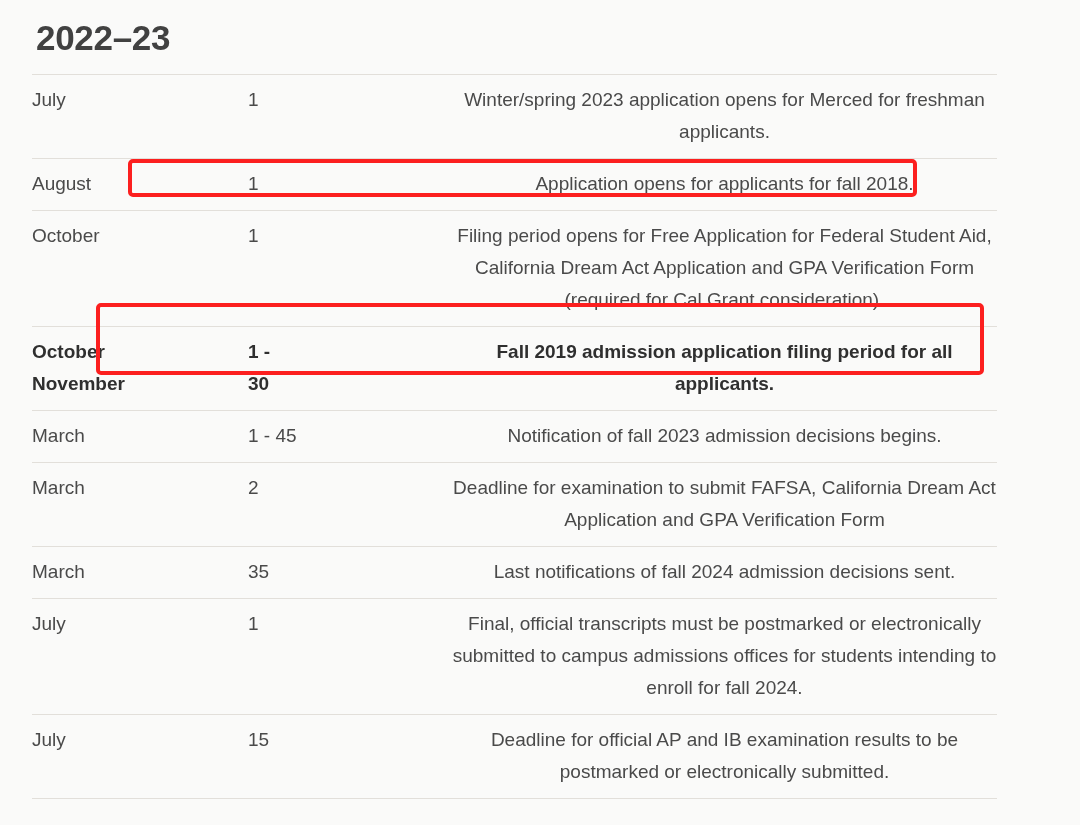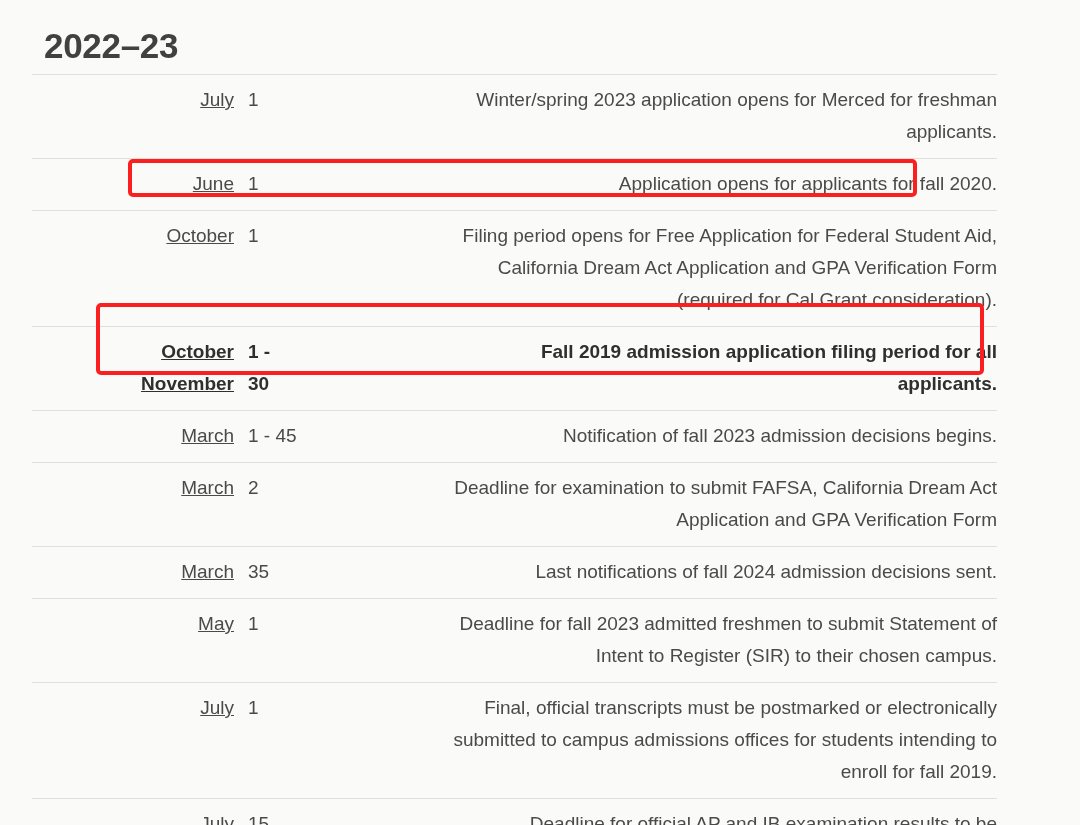--- a/index.html
+++ b/index.html
@@ -24,21 +24,21 @@
 
   .page-title {
     position: absolute;
     left: 32px;
     top: 12px;
     font-size: 35px;
     font-weight: bold;
     color: #414141;
     letter-spacing: -0.3px;
     line-height: 44px;
-    margin: 12px;
+    margin: 4px;
   }
 
   .cal-table {
     position: absolute;
     left: 32px;
     top: 74px;
     width: 961px;
     border-collapse: collapse;
     table-layout: fixed;
   }
@@ -53,32 +53,31 @@
   .cal-table td {
     padding: 0;
     vertical-align: top;
     font-size: 19px;
     line-height: 32px;
     color: #4a4a4a;
   }
 
   td.col-month {
     width: 202px;
-    text-align: right;
+    text-align: left;
     padding: 9px 0 10px 0;
-    text-decoration: underline;
   }
   td.col-day {
     width: 204px;
     text-align: left;
     padding: 9px 0 10px 14px;
   }
   td.col-desc {
     width: 545px;
-    text-align: right;
+    text-align: center;
     padding: 9px 0 10px 0;
   }
 
   tr.is-bold td {
     font-weight: bold;
     color: #2f2f2f;
   }
 
   
   .annot {
@@ -109,23 +108,23 @@
   <h1 class="page-title">2022–23</h1>
 
   <table class="cal-table">
     <tbody>
         <tr>
           <td class="col-month">July</td>
           <td class="col-day">1</td>
           <td class="col-desc">Winter/spring 2023 application opens for Merced for freshman applicants.</td>
         </tr>
         <tr>
-          <td class="col-month">June</td>
+          <td class="col-month">August</td>
           <td class="col-day">1</td>
-          <td class="col-desc">Application opens for applicants for fall 2020.</td>
+          <td class="col-desc">Application opens for applicants for fall 2018.</td>
         </tr>
         <tr>
           <td class="col-month">October</td>
           <td class="col-day">1</td>
           <td class="col-desc">Filing period opens for Free Application for Federal Student Aid, California Dream Act Application and GPA Verification Form (required for Cal Grant consideration).</td>
         </tr>
         <tr class="is-bold">
           <td class="col-month">October<br>November</td>
           <td class="col-day">1 -<br>30</td>
           <td class="col-desc">Fall 2019 admission application filing period for all applicants.</td>
@@ -139,28 +138,23 @@
           <td class="col-month">March</td>
           <td class="col-day">2</td>
           <td class="col-desc">Deadline for examination to submit FAFSA, California Dream Act Application and GPA Verification Form</td>
         </tr>
         <tr>
           <td class="col-month">March</td>
           <td class="col-day">35</td>
           <td class="col-desc">Last notifications of fall 2024 admission decisions sent.</td>
         </tr>
         <tr>
-          <td class="col-month">May</td>
-          <td class="col-day">1</td>
-          <td class="col-desc">Deadline for fall 2023 admitted freshmen to submit Statement of Intent to Register (SIR) to their chosen campus.</td>
-        </tr>
-        <tr>
           <td class="col-month">July</td>
           <td class="col-day">1</td>
-          <td class="col-desc">Final, official transcripts must be postmarked or electronically submitted to campus admissions offices for students intending to enroll for fall 2019.</td>
+          <td class="col-desc">Final, official transcripts must be postmarked or electronically submitted to campus admissions offices for students intending to enroll for fall 2024.</td>
         </tr>
         <tr>
           <td class="col-month">July</td>
           <td class="col-day">15</td>
           <td class="col-desc">Deadline for official AP and IB examination results to be postmarked or electronically submitted.</td>
         </tr>
       </tbody>
   </table>
 
   <div class="annot annot-1"></div>

